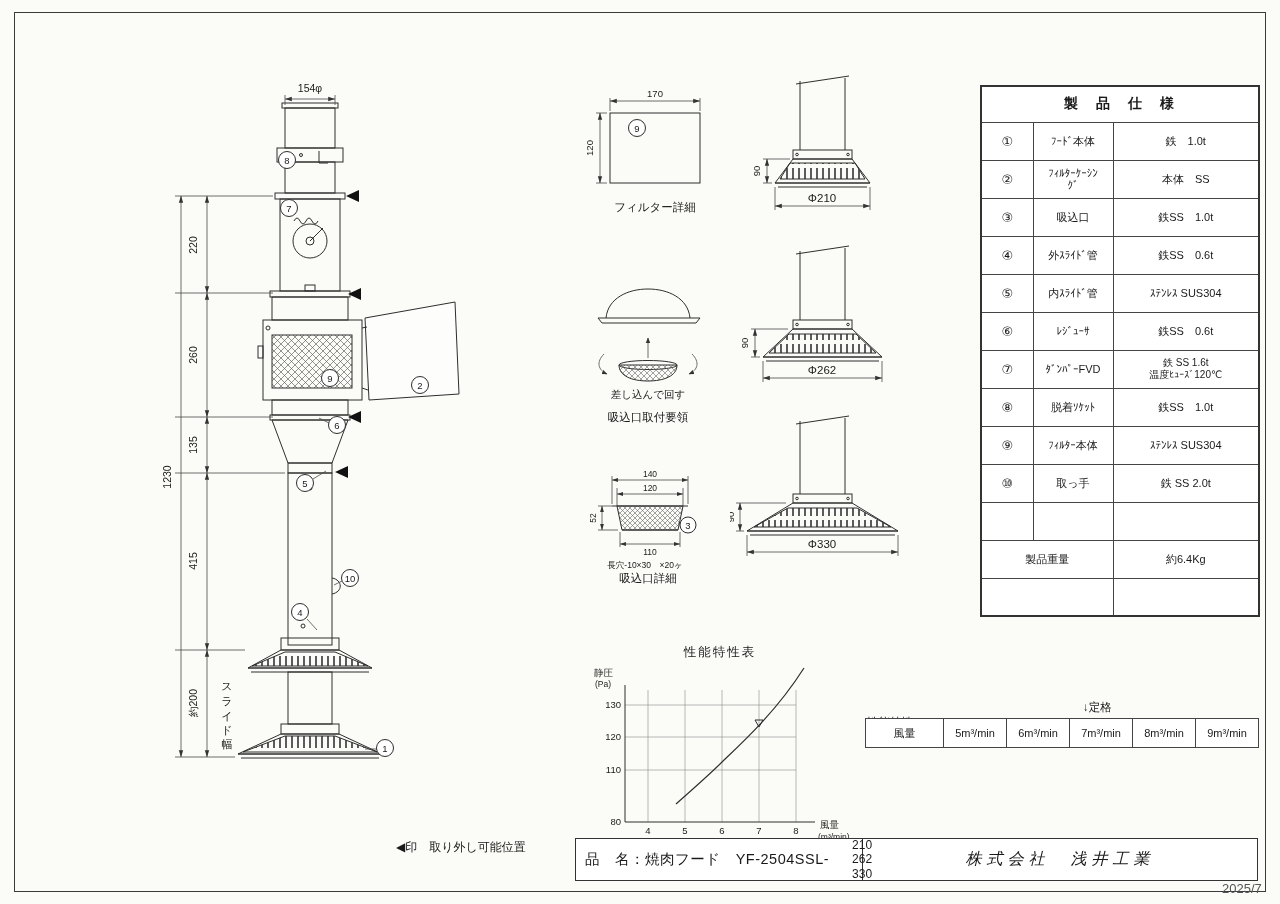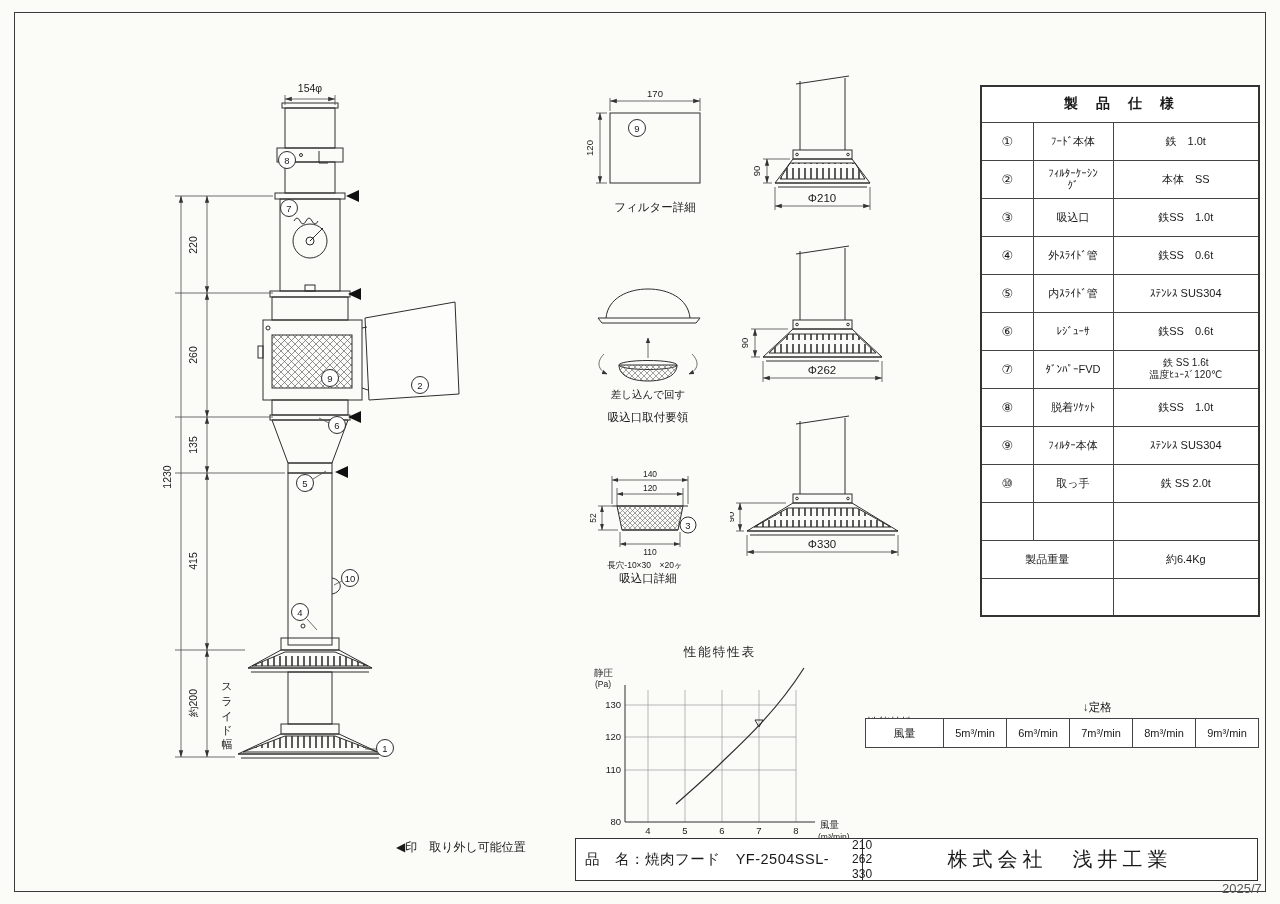--- a/index.html
+++ b/index.html
@@ -35,21 +35,21 @@
   .perf { position:absolute; left:0; top:18px; width:393px; table-layout:fixed; border:1.5px solid #333; }
   .perf td { height:29px; font-size:11px; }
 
   .titleblock { left:575px; top:838px; width:683px; height:43px; position:absolute;
                 border:1.5px solid #333; display:flex; background:#fff; }
   .tb-left { width:287px; border-right:1px solid #333; display:flex; align-items:center;
              padding-left:9px; gap:21px; }
   .tb-name { font-size:14.5px; letter-spacing:0.5px; white-space:nowrap; }
   .tb-variants { display:flex; flex-direction:column; font-size:12px; line-height:1.2; margin-left:2px; }
   .tb-right { flex:1; display:flex; align-items:center; justify-content:center;
-              font-size:20px; letter-spacing:5px; }
+              font-size:16px; letter-spacing:5px;font-style:italic; }
 
   .note { left:352px; top:839px; position:absolute; font-size:12px;margin-left:44px; }
   .date { left:1222px; top:881px; position:absolute; font-size:13px; color:#555; }
   .slidew { left:219px; top:676px; position:absolute; font-size:11px;
             writing-mode:vertical-rl; letter-spacing:1px; }
 </style>
 </head>
 <body>
 
 <div class="frame"></div>

